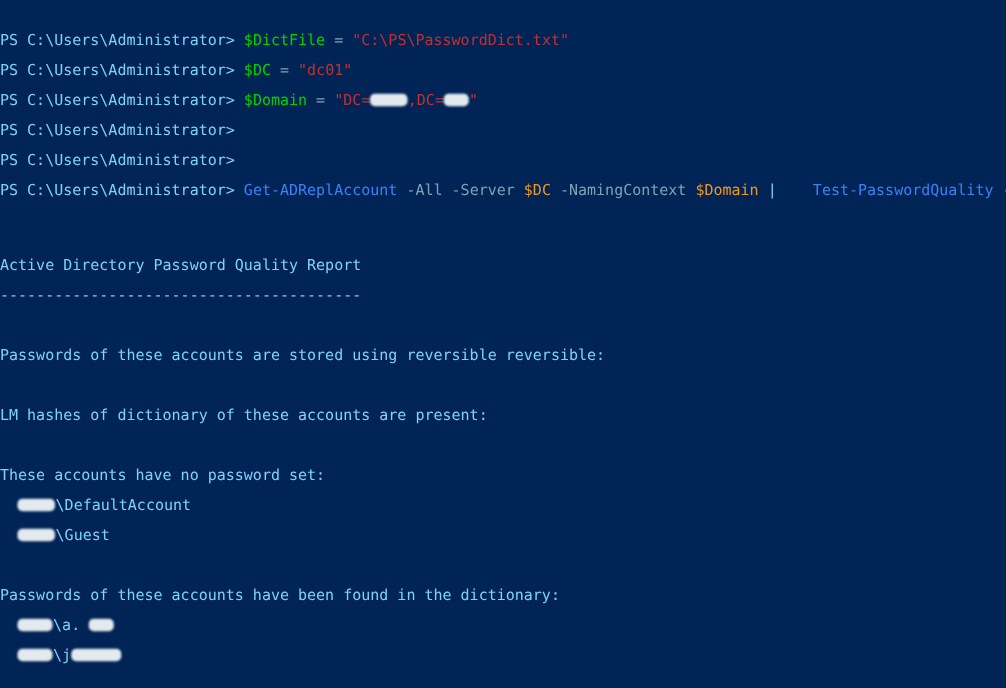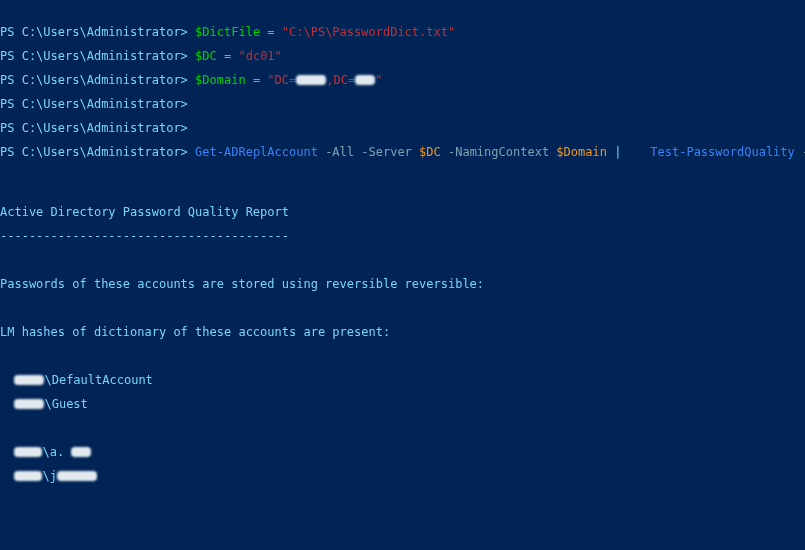--- a/index.html
+++ b/index.html
@@ -51,23 +51,25 @@
 <span class="line"><span class="white">PS C:\Users\Administrator&gt; </span><span class="yellow">Get-ADReplAccount</span><span class="gray"> -All -Server </span><span class="orange">$DC</span><span class="gray"> -NamingContext </span><span class="orange">$Domain</span><span class="white"> |    </span><span class="yellow">Test-PasswordQuality</span><span class="gray"> -WeakPas</span></span>
 <span class="line"> </span>
 
 <span class="line white">Active Directory Password Quality Report</span>
 <span class="line white">----------------------------------------</span>
 <span class="line"> </span>
 <span class="line white">Passwords of these accounts are stored using reversible reversible:</span>
 <span class="line"> </span>
 <span class="line white">LM hashes of dictionary of these accounts are present:</span>
 <span class="line"> </span>
+<span class="line white">These accounts have no password set:</span>
 <span class="line white">  <span class="redact" style="width:30px;height:10px;"></span>\<span>DefaultAccount</span></span>
 <span class="line white">  <span class="redact" style="width:30px;height:10px;"></span>\<span>Guest</span></span>
 <span class="line"> </span>
+<span class="line white">Passwords of these accounts have been found in the dictionary:</span>
 <span class="line white">  <span class="redact" style="width:28px;height:10px;"></span><span>\a.</span> <span class="redact" style="width:20px;height:10px;"></span></span>
 <span class="line white">  <span class="redact" style="width:28px;height:10px;"></span><span>\j</span><span class="redact" style="width:40px;height:10px;"></span></span>
 
 
 
 
 
 
 
 

